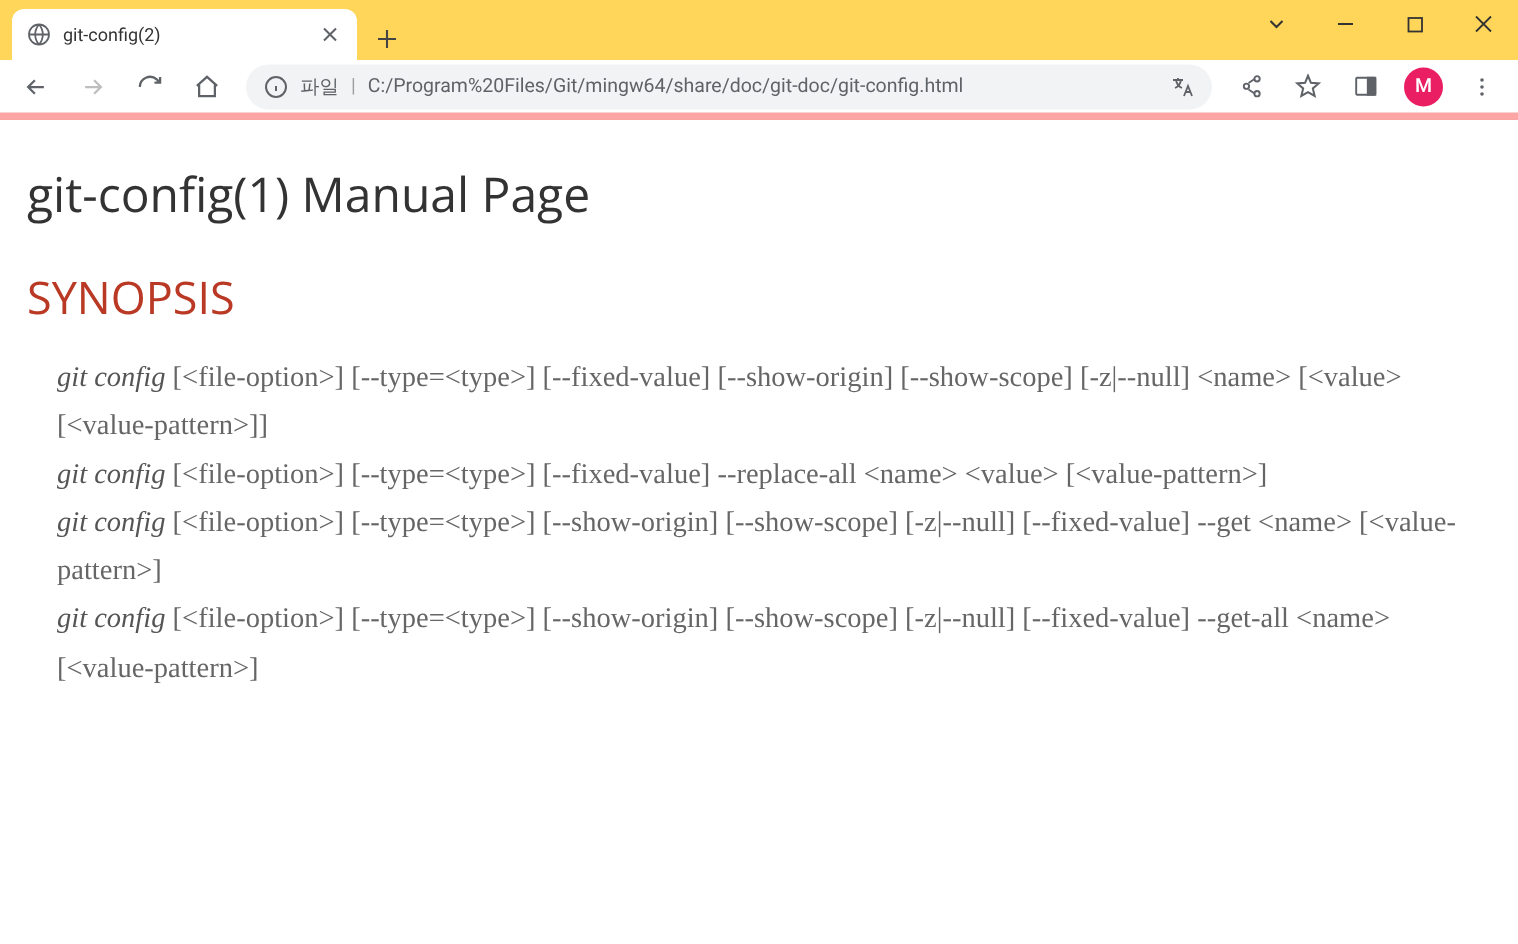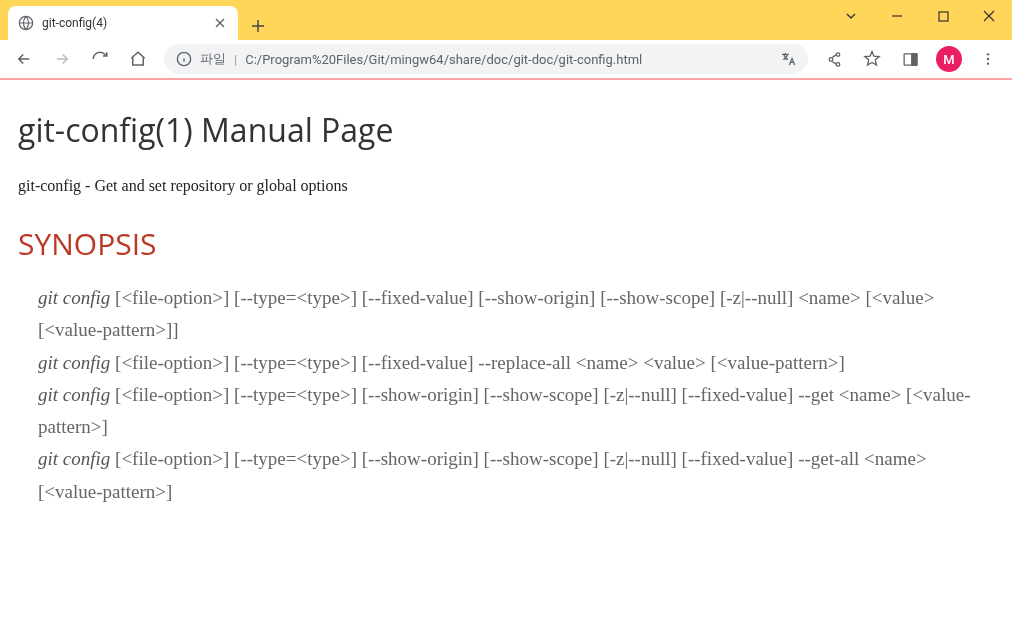--- a/index.html
+++ b/index.html
@@ -6,21 +6,21 @@
     body { font-family: -apple-system, BlinkMacSystemFont, "Segoe UI", Roboto, sans-serif; background: #fff; color: #333; overflow: hidden; }
     .title-bar { height: 40px; background: #ffd659; display: flex; align-items: flex-start; position: relative; }
     .tab-strip { display: flex; align-items: flex-end; height: 40px; padding-left: 8px; }
     .tab { background: #fff; border-radius: 8px 8px 0 0; height: 34px; min-width: 230px; display: flex; align-items: center; padding: 0 10px; gap: 8px; margin-top: 6px; font-size: 12px; color: #333; }
     .tab-favicon { width: 16px; height: 16px; display: flex; align-items: center; justify-content: center; color: #5f6368; }
     .tab-title { flex: 1; white-space: nowrap; overflow: hidden; text-overflow: ellipsis; }
     .tab-close { width: 16px; height: 16px; display: flex; align-items: center; justify-content: center; color: #5f6368; border-radius: 50%; cursor: pointer; }
     .new-tab { width: 28px; height: 28px; display: flex; align-items: center; justify-content: center; margin-left: 6px; margin-top: 8px; color: #444; cursor: pointer; }
     .win-controls { position: absolute; right: 0; top: 0; display: flex; height: 32px; }
     .win-btn { width: 46px; height: 32px; display: flex; align-items: center; justify-content: center; color: #333; }
-    .toolbar { height: 40px; background: #fff; display: flex; align-items: center; padding: 0 8px; gap: 6px; border-bottom: 2px solid #fca5a5; }
+    .toolbar { height: 40px; background: #fff; display: flex; align-items: center; padding: 0 8px; gap: 6px; border-bottom: 5px solid #fca5a5; }
     .nav-btn { width: 32px; height: 32px; display: flex; align-items: center; justify-content: center; color: #5f6368; border-radius: 50%; cursor: pointer; }
     .nav-btn.disabled { color: #bdbdbd; }
     .omnibox { flex: 1; height: 30px; background: #f1f3f4; border-radius: 15px; display: flex; align-items: center; padding: 0 12px; gap: 8px; font-size: 13px; color: #333; margin: 0 4px; }
     .omni-icon { width: 16px; height: 16px; display: flex; align-items: center; justify-content: center; color: #5f6368; }
     .omni-label { color: #5f6368; font-size: 13px; }
     .omni-sep { color: #9e9e9e; }
     .omni-url { color: #5f6368; flex: 1; white-space: nowrap; overflow: hidden; }
     .toolbar-icon { width: 32px; height: 32px; display: flex; align-items: center; justify-content: center; color: #5f6368; cursor: pointer; }
     .avatar { width: 26px; height: 26px; border-radius: 50%; background: #e91e63; color: #fff; display: flex; align-items: center; justify-content: center; font-size: 13px; font-weight: 500; margin: 0 4px; }
     .content-wrap { height: calc(629px - 80px); overflow-y: scroll; position: relative; }
@@ -41,21 +41,21 @@
 
 <div class="title-bar">
   <div class="tab-strip">
     <div class="tab">
       <span class="tab-favicon">
         <svg width="16" height="16" viewBox="0 0 24 24" fill="none" stroke="currentColor" stroke-width="1.8">
             <circle cx="12" cy="12" r="10"></circle>
             <path d="M2 12h20M12 2a15 15 0 0 1 0 20M12 2a15 15 0 0 0 0 20"></path>
           </svg>
       </span>
-      <span class="tab-title">git-config(4)</span>
+      <span class="tab-title">git-config(2)</span>
       <span class="tab-close">
         <svg width="10" height="10" viewBox="0 0 10 10" stroke="currentColor" stroke-width="1.4">
             <path d="M1 1l8 8M9 1l-8 8"></path>
           </svg>
       </span>
     </div>
     <div class="new-tab">
       <svg width="14" height="14" viewBox="0 0 14 14" stroke="currentColor" stroke-width="1.4">
           <path d="M7 1v12M1 7h12"></path>
         </svg>
@@ -150,21 +150,20 @@
         <circle cx="12" cy="5" r="1.8"></circle>
         <circle cx="12" cy="12" r="1.8"></circle>
         <circle cx="12" cy="19" r="1.8"></circle>
       </svg>
   </div>
 </div>
 
 <div class="content-wrap">
   <div class="content">
     <h1>git-config(1) Manual Page</h1>
-    <p class="name-text">git-config - Get and set repository or global options</p>
     <h2>SYNOPSIS</h2>
     <div class="synopsis">
       <div class="syn-line"><em>git config</em><span> [&lt;file-option&gt;] [--type=&lt;type&gt;] [--fixed-value] [--show-origin] [--show-scope] [-z|--null] &lt;name&gt; [&lt;value&gt; [&lt;value-pattern&gt;]]</span></div>
       <div class="syn-line"><em>git config</em><span> [&lt;file-option&gt;] [--type=&lt;type&gt;] [--fixed-value] --replace-all &lt;name&gt; &lt;value&gt; [&lt;value-pattern&gt;]</span></div>
       <div class="syn-line"><em>git config</em><span> [&lt;file-option&gt;] [--type=&lt;type&gt;] [--show-origin] [--show-scope] [-z|--null] [--fixed-value] --get &lt;name&gt; [&lt;value-pattern&gt;]</span></div>
       <div class="syn-line"><em>git config</em><span> [&lt;file-option&gt;] [--type=&lt;type&gt;] [--show-origin] [--show-scope] [-z|--null] [--fixed-value] --get-all &lt;name&gt; [&lt;value-pattern&gt;]</span></div>
     </div>
   </div>
 </div>
 

